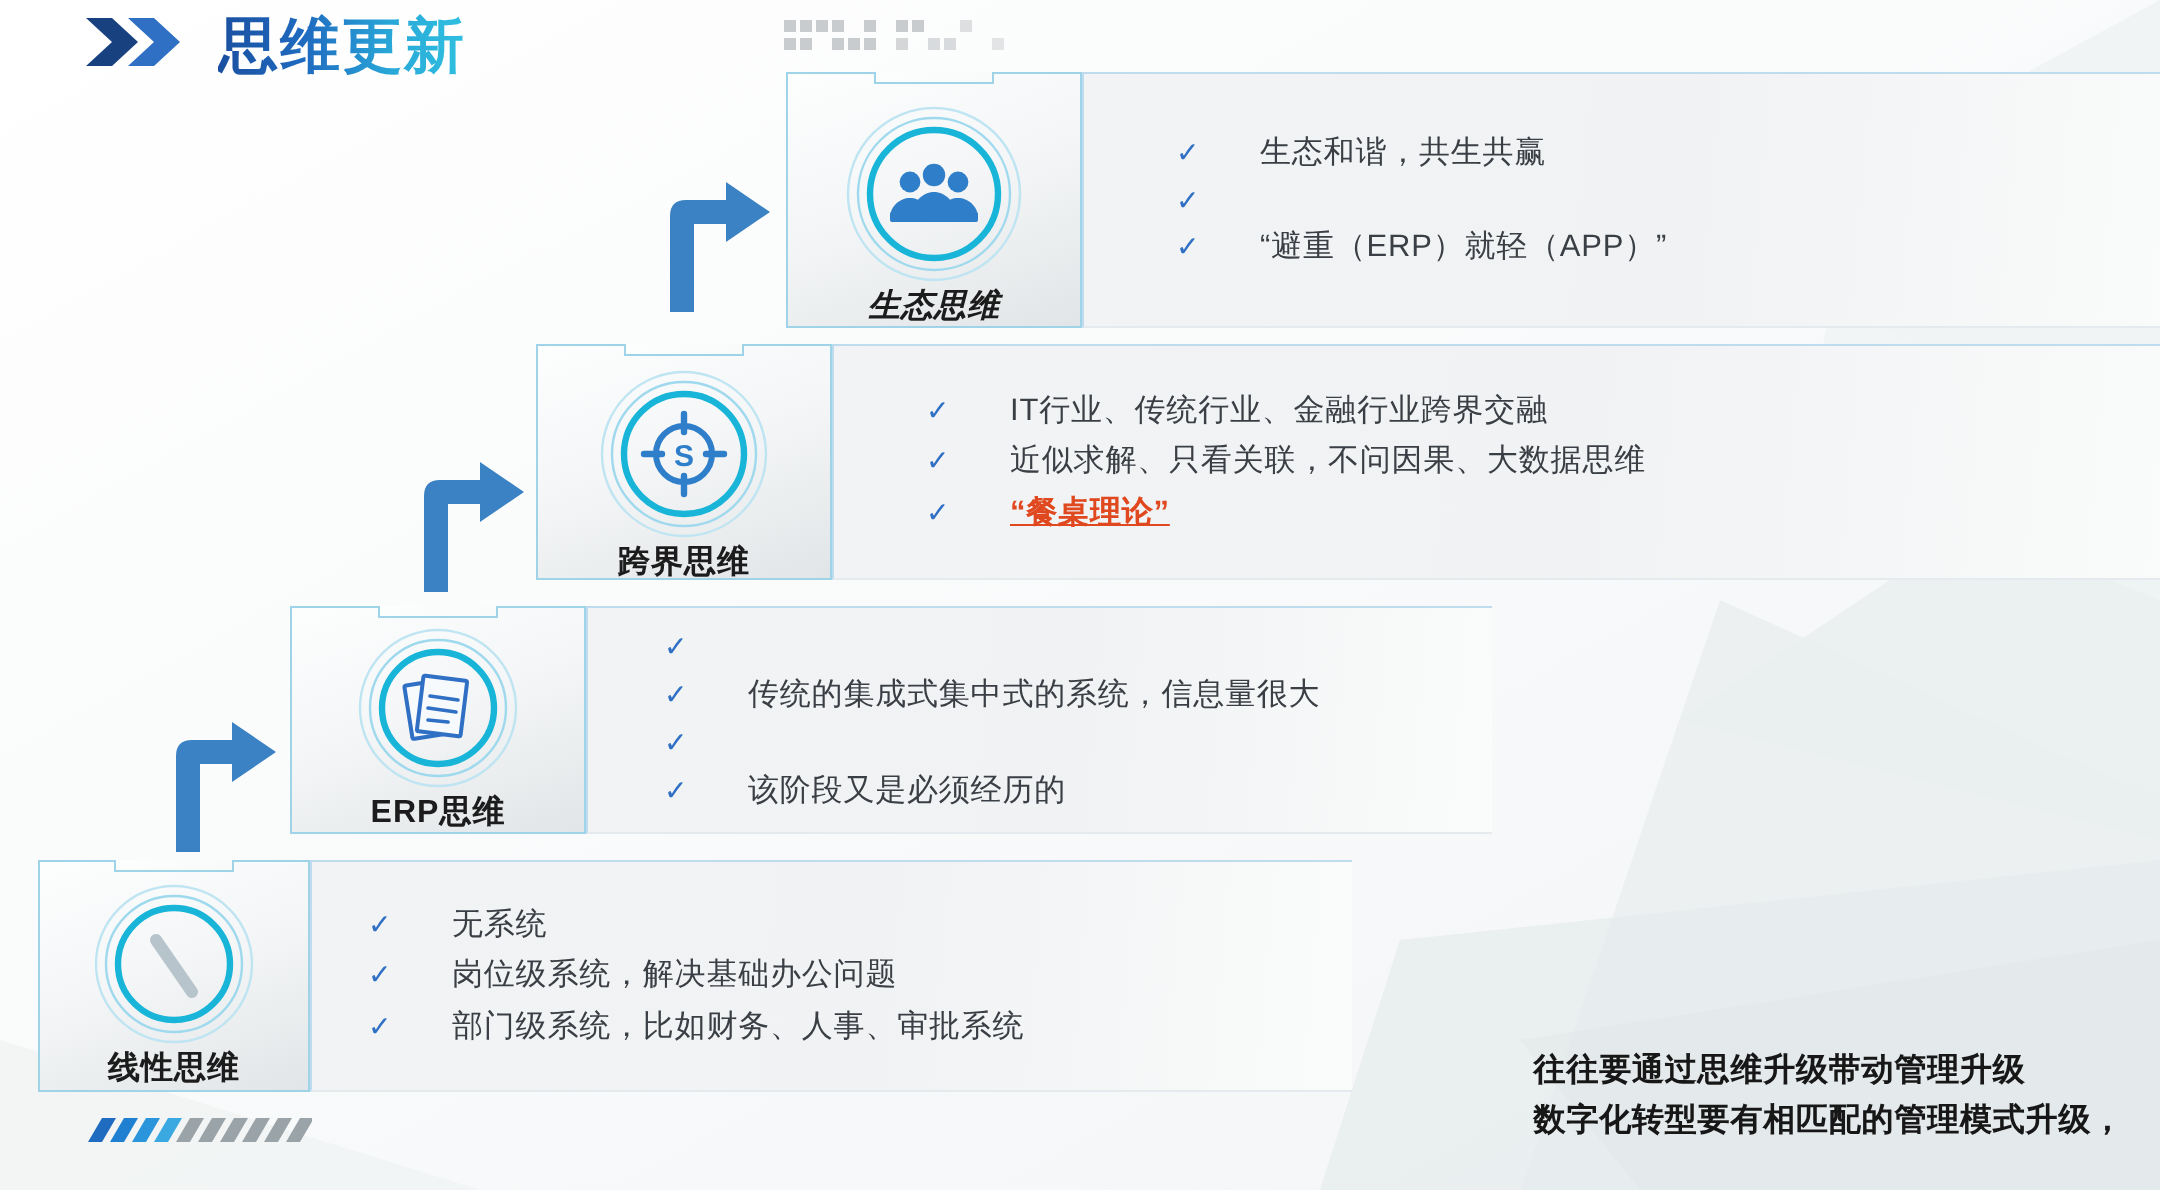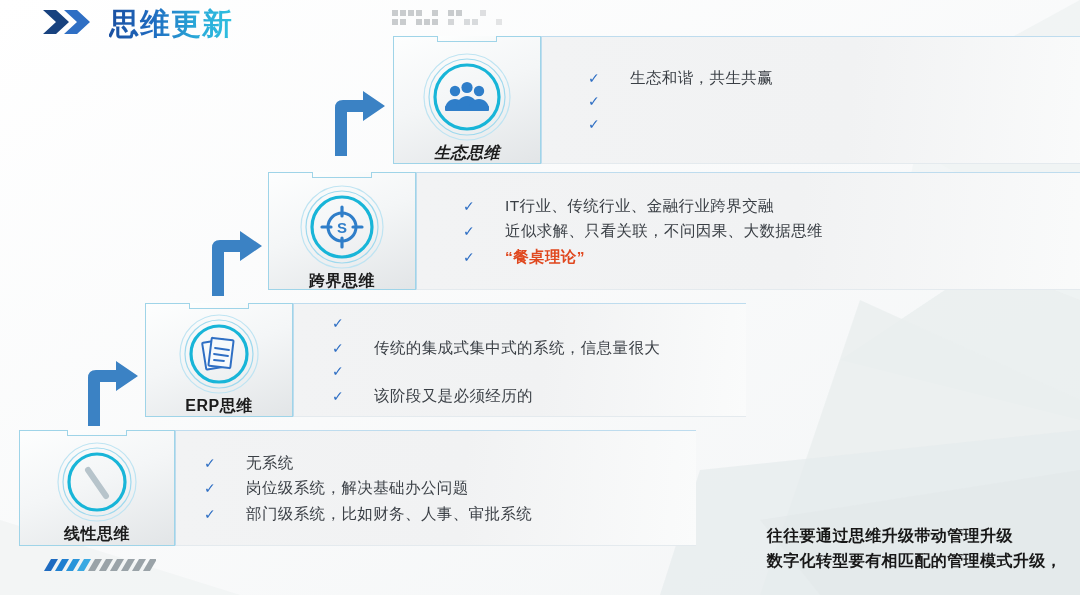--- a/index.html
+++ b/index.html
@@ -82,21 +82,21 @@
   .bullet {
     display: flex; align-items: baseline; gap: 30px;
     font-size: 15.5px; color: #3a3f45; line-height: 1.62;
     white-space: nowrap;
   }
   .tick {
     color: #2f6fc4; font-size: 14px; font-weight: bold;
     flex: 0 0 auto; width: 12px;
   }
   .bullet-text { letter-spacing: .4px; }
-  .bullet-text.accent { color:#e0481f; font-weight:bold; }
+  .bullet-text.accent { color:#e0481f; font-weight:bold;text-decoration:underline; }
 
   
   .arrow { position: absolute; }
 
   
   .conclusion {
     position: absolute; right: 18px; top: 524px;
     text-align: left;
     font-size: 16px; font-weight: bold; color: #171717;
     line-height: 1.55; letter-spacing: .4px;
@@ -183,20 +183,21 @@
     <div class="panel" style="width:560px; height:128px;">
       <div class="bullet">
         <span class="tick">✓</span>
         <span class="bullet-text">生态和谐，共生共赢</span>
       </div>
       <div class="bullet">
         <span class="tick">✓</span>
       </div>
       <div class="bullet">
         <span class="tick">✓</span>
+        <span class="bullet-text">“避重（ERP）就轻（APP）”</span>
       </div>
     </div>
   </div>
 
   <div class="row" style="left:268px; top:172px; height:118px;">
     <div class="card" style="height:118px;">
       <div class="card-icon-wrap" style="margin-top:10px;">
         <svg width="88" height="88" viewBox="0 0 88 88" xmlns="http://www.w3.org/2000/svg">
           <circle cx="44" cy="44" r="41" fill="none" stroke="#bfe4f2" stroke-width="1.2"></circle>
           <circle cx="44" cy="44" r="36" fill="none" stroke="#9fd9ee" stroke-width="1.2"></circle>
@@ -261,21 +262,21 @@
         <span class="tick">✓</span>
       </div>
       <div class="bullet">
         <span class="tick">✓</span>
         <span class="bullet-text">该阶段又是必须经历的</span>
       </div>
     </div>
   </div>
 
   <div class="row" style="left:19px; top:430px; height:116px;">
-    <div class="card" style="height:116px; width:156px;">
+    <div class="card" style="height:116px; width:136px;">
       <div class="card-icon-wrap" style="margin-top:8px;">
         <svg width="84" height="84" viewBox="0 0 84 84" xmlns="http://www.w3.org/2000/svg">
           <circle cx="42" cy="42" r="39" fill="none" stroke="#bfe4f2" stroke-width="1.2"></circle>
           <circle cx="42" cy="42" r="34" fill="none" stroke="#9fd9ee" stroke-width="1.2"></circle>
           <circle cx="42" cy="42" r="28" fill="none" stroke="#18b5d8" stroke-width="3.2"></circle>
           <line x1="33" y1="30" x2="51" y2="56" stroke="#b7c4cb" stroke-width="6" stroke-linecap="round"></line>
         </svg>
       </div>
       <div class="card-label">线性思维</div>
     </div>

